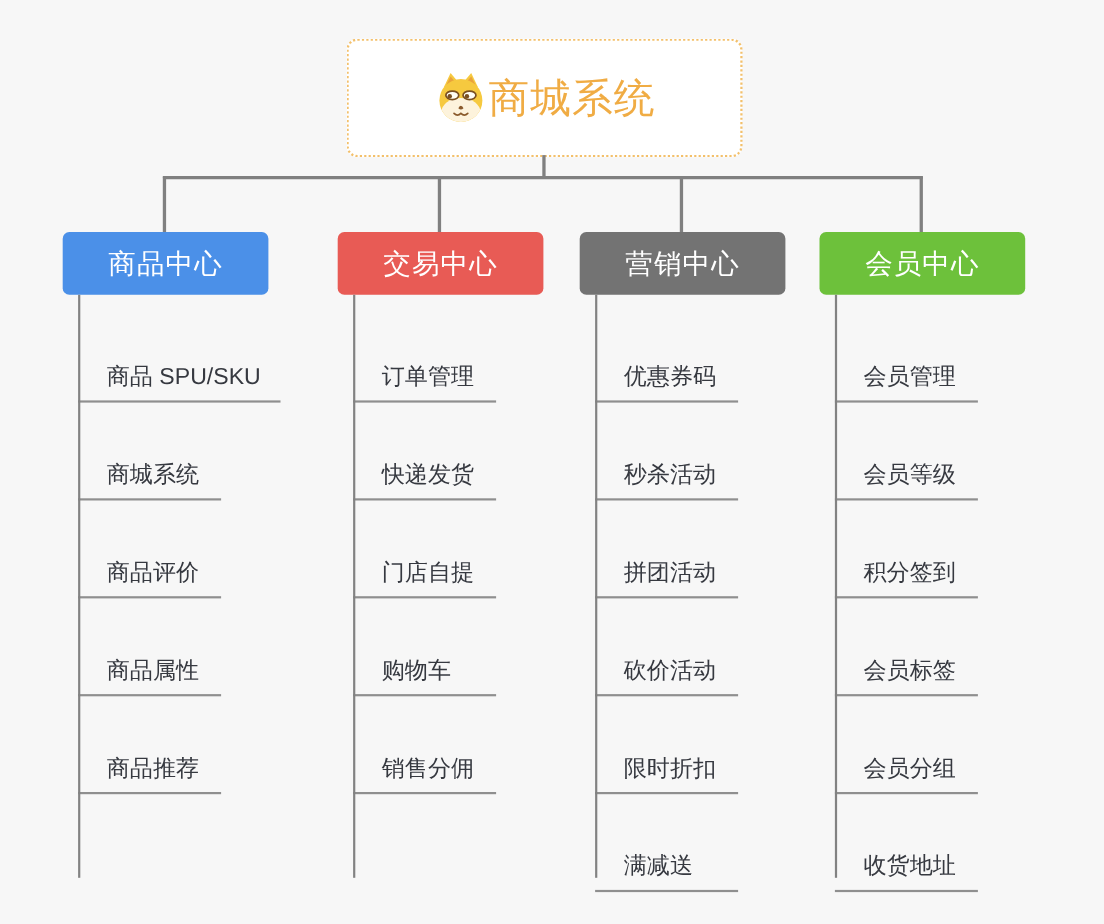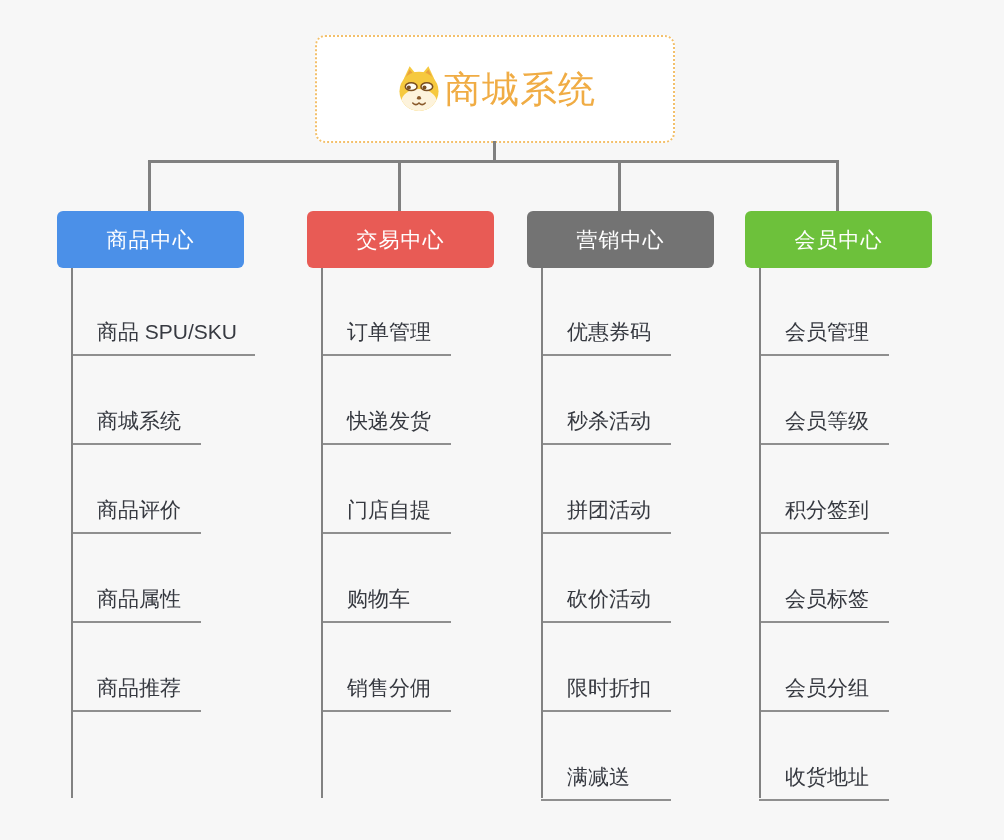--- a/index.html
+++ b/index.html
@@ -37,39 +37,39 @@
 
   
   .branch{position:absolute;top:211px;}
   .branch-0{left:57px;}
   .branch-1{left:307px;}
   .branch-2{left:527px;}
   .branch-3{left:745px;}
   .branch-header{
     width:187px;height:57px;border-radius:6px;
     display:flex;align-items:center;justify-content:center;
-    color:#ffffff;font-size:21px;font-weight:500;letter-spacing:1px;
+    color:#ffffff;font-size:25px;font-weight:500;letter-spacing:1px;
     cursor:pointer;box-sizing:border-box;
   }
   .trunk{
     position:absolute;left:14px;top:57px;width:2px;height:530px;
     background:#828282;
   }
   .items{margin-left:14px;}
   .item{
     width:max-content;min-width:130px;
     height:89px;box-sizing:border-box;
     display:flex;align-items:flex-end;
     padding:0 18px 8px 26px;
     border-bottom:2px solid #8f8f8f;
     font-size:21px;color:#363940;
     cursor:pointer;
     white-space:nowrap;
   }
-  .item:first-child{height:88px;}
+  .item:first-child{height:98px;}
 </style>
 </head>
 <body>
 
 <div class="canvas">
 
   <div class="root-node">
     <span class="root-icon">
       <svg viewBox="0 0 64 64" width="50" height="50">
         <path d="M12,20 L20,3 L30,15 Z" fill="#f6c93f"></path>

